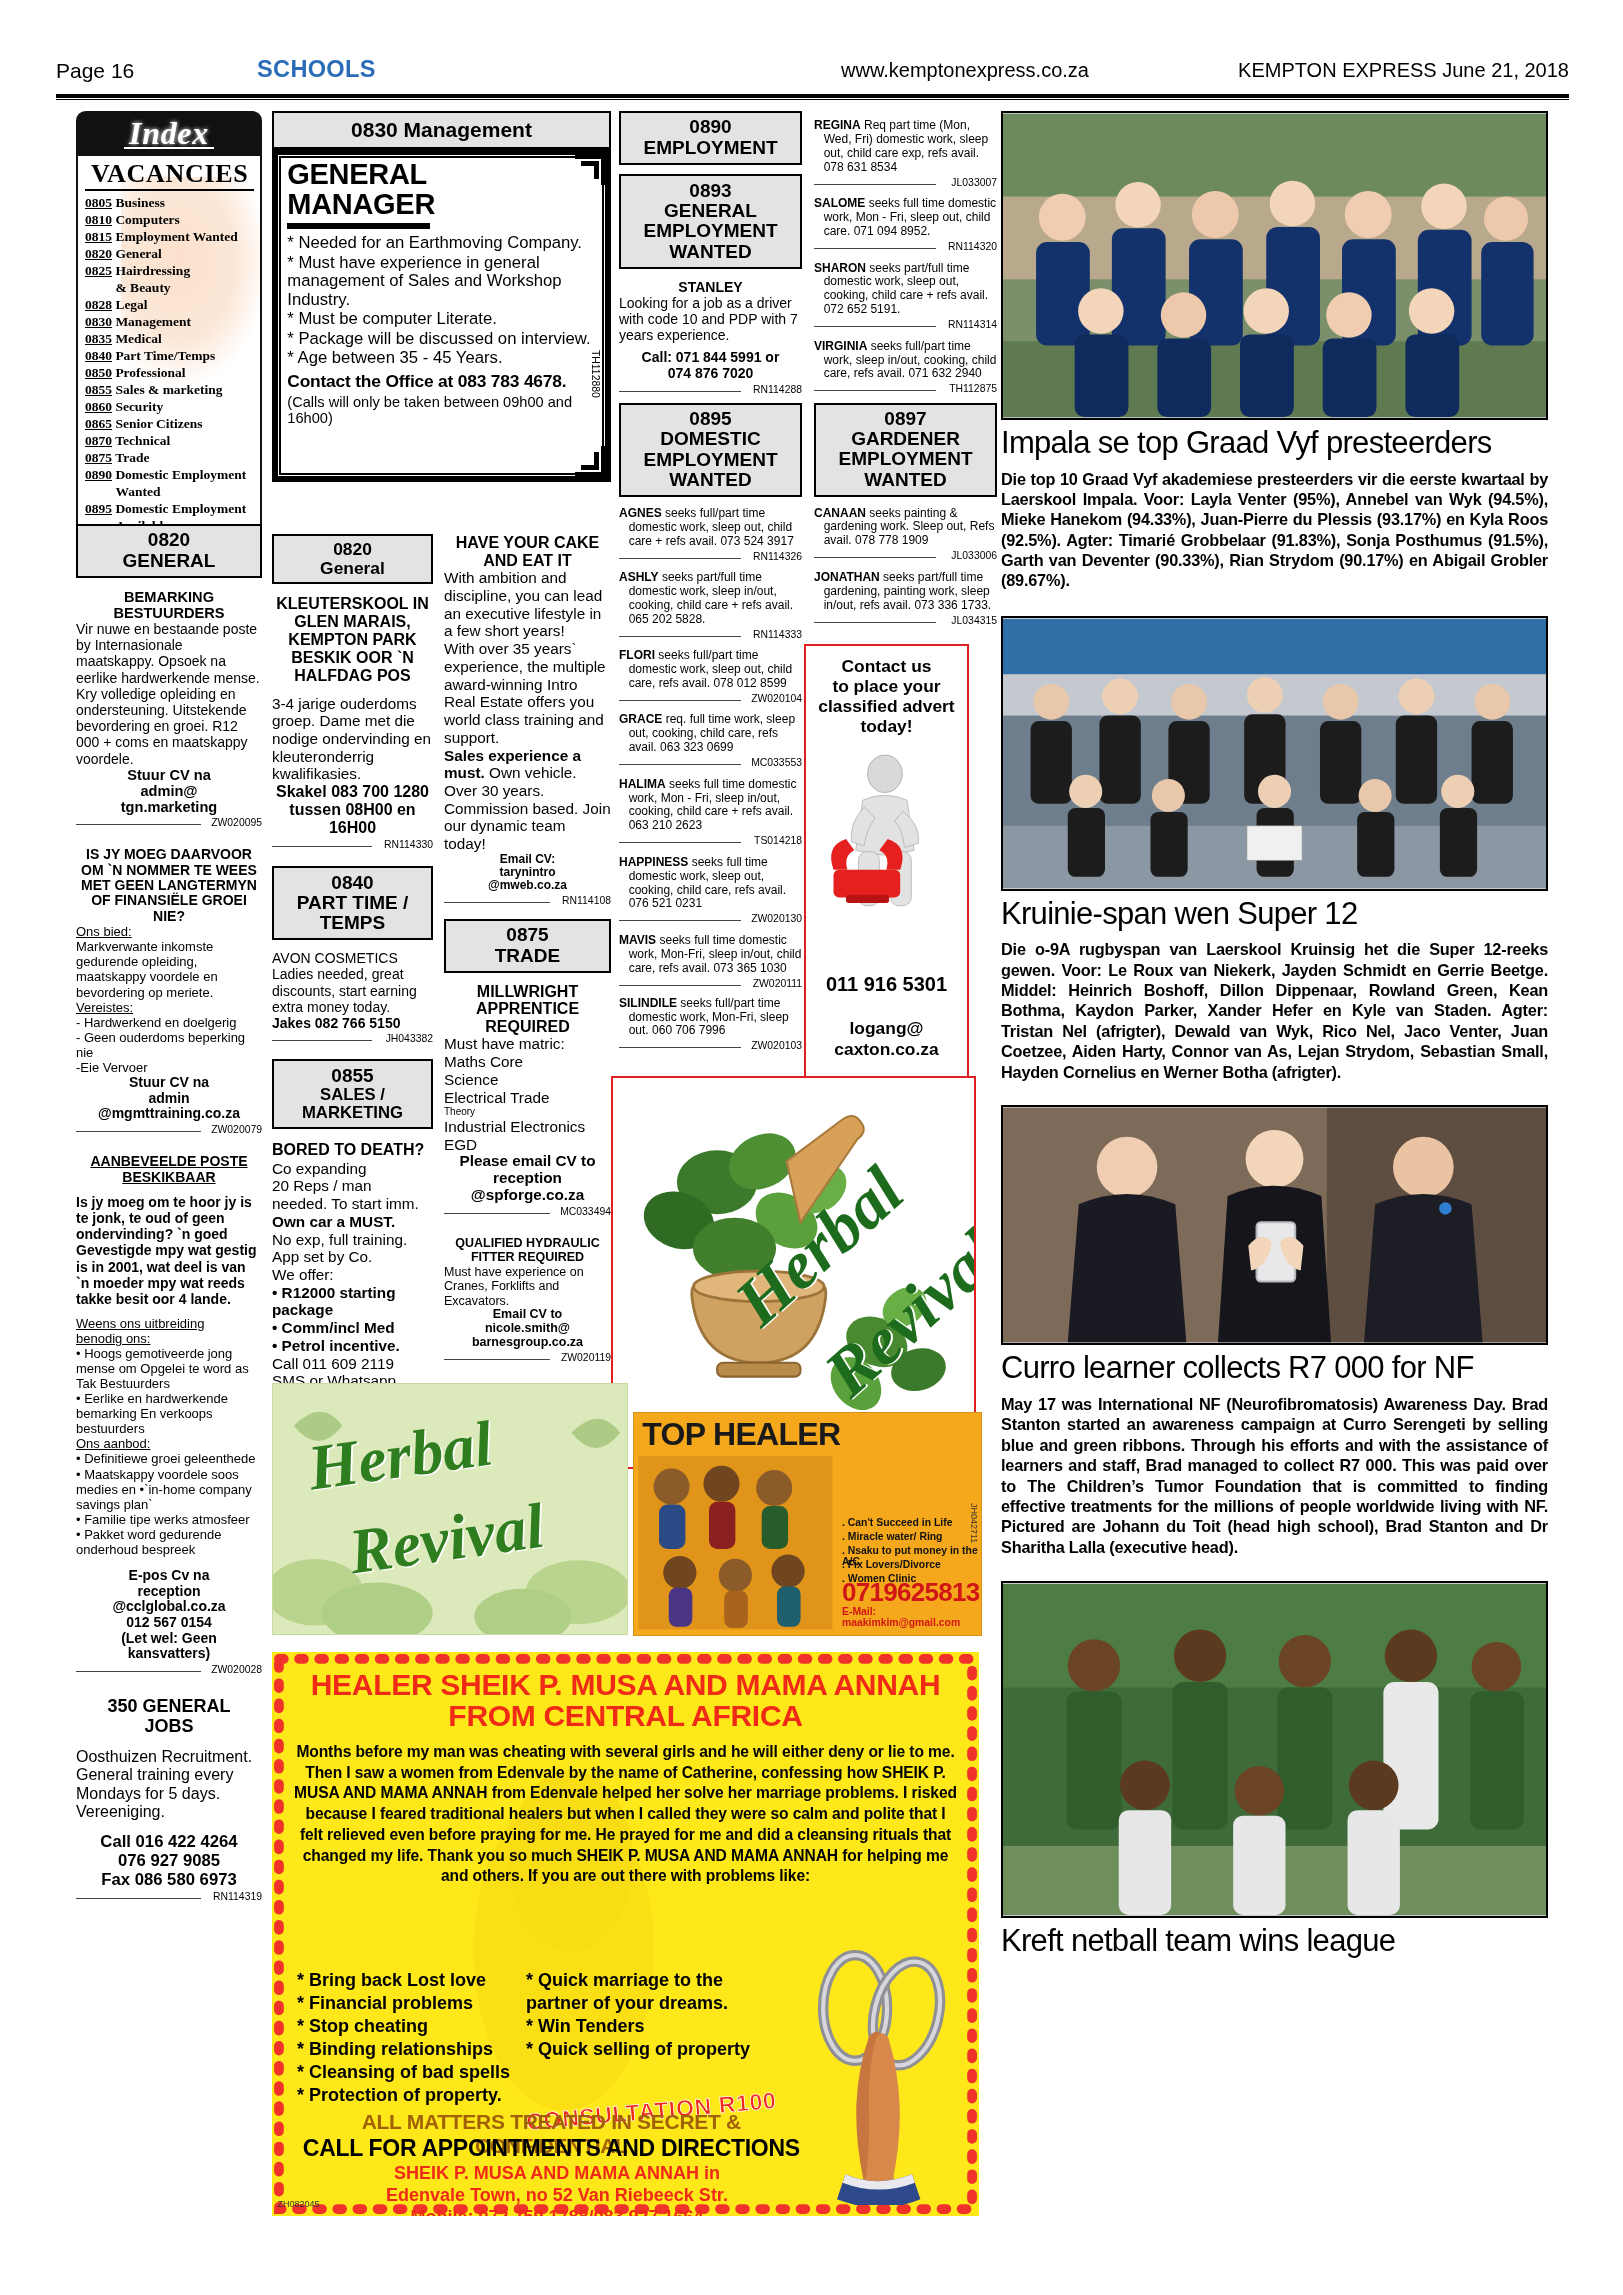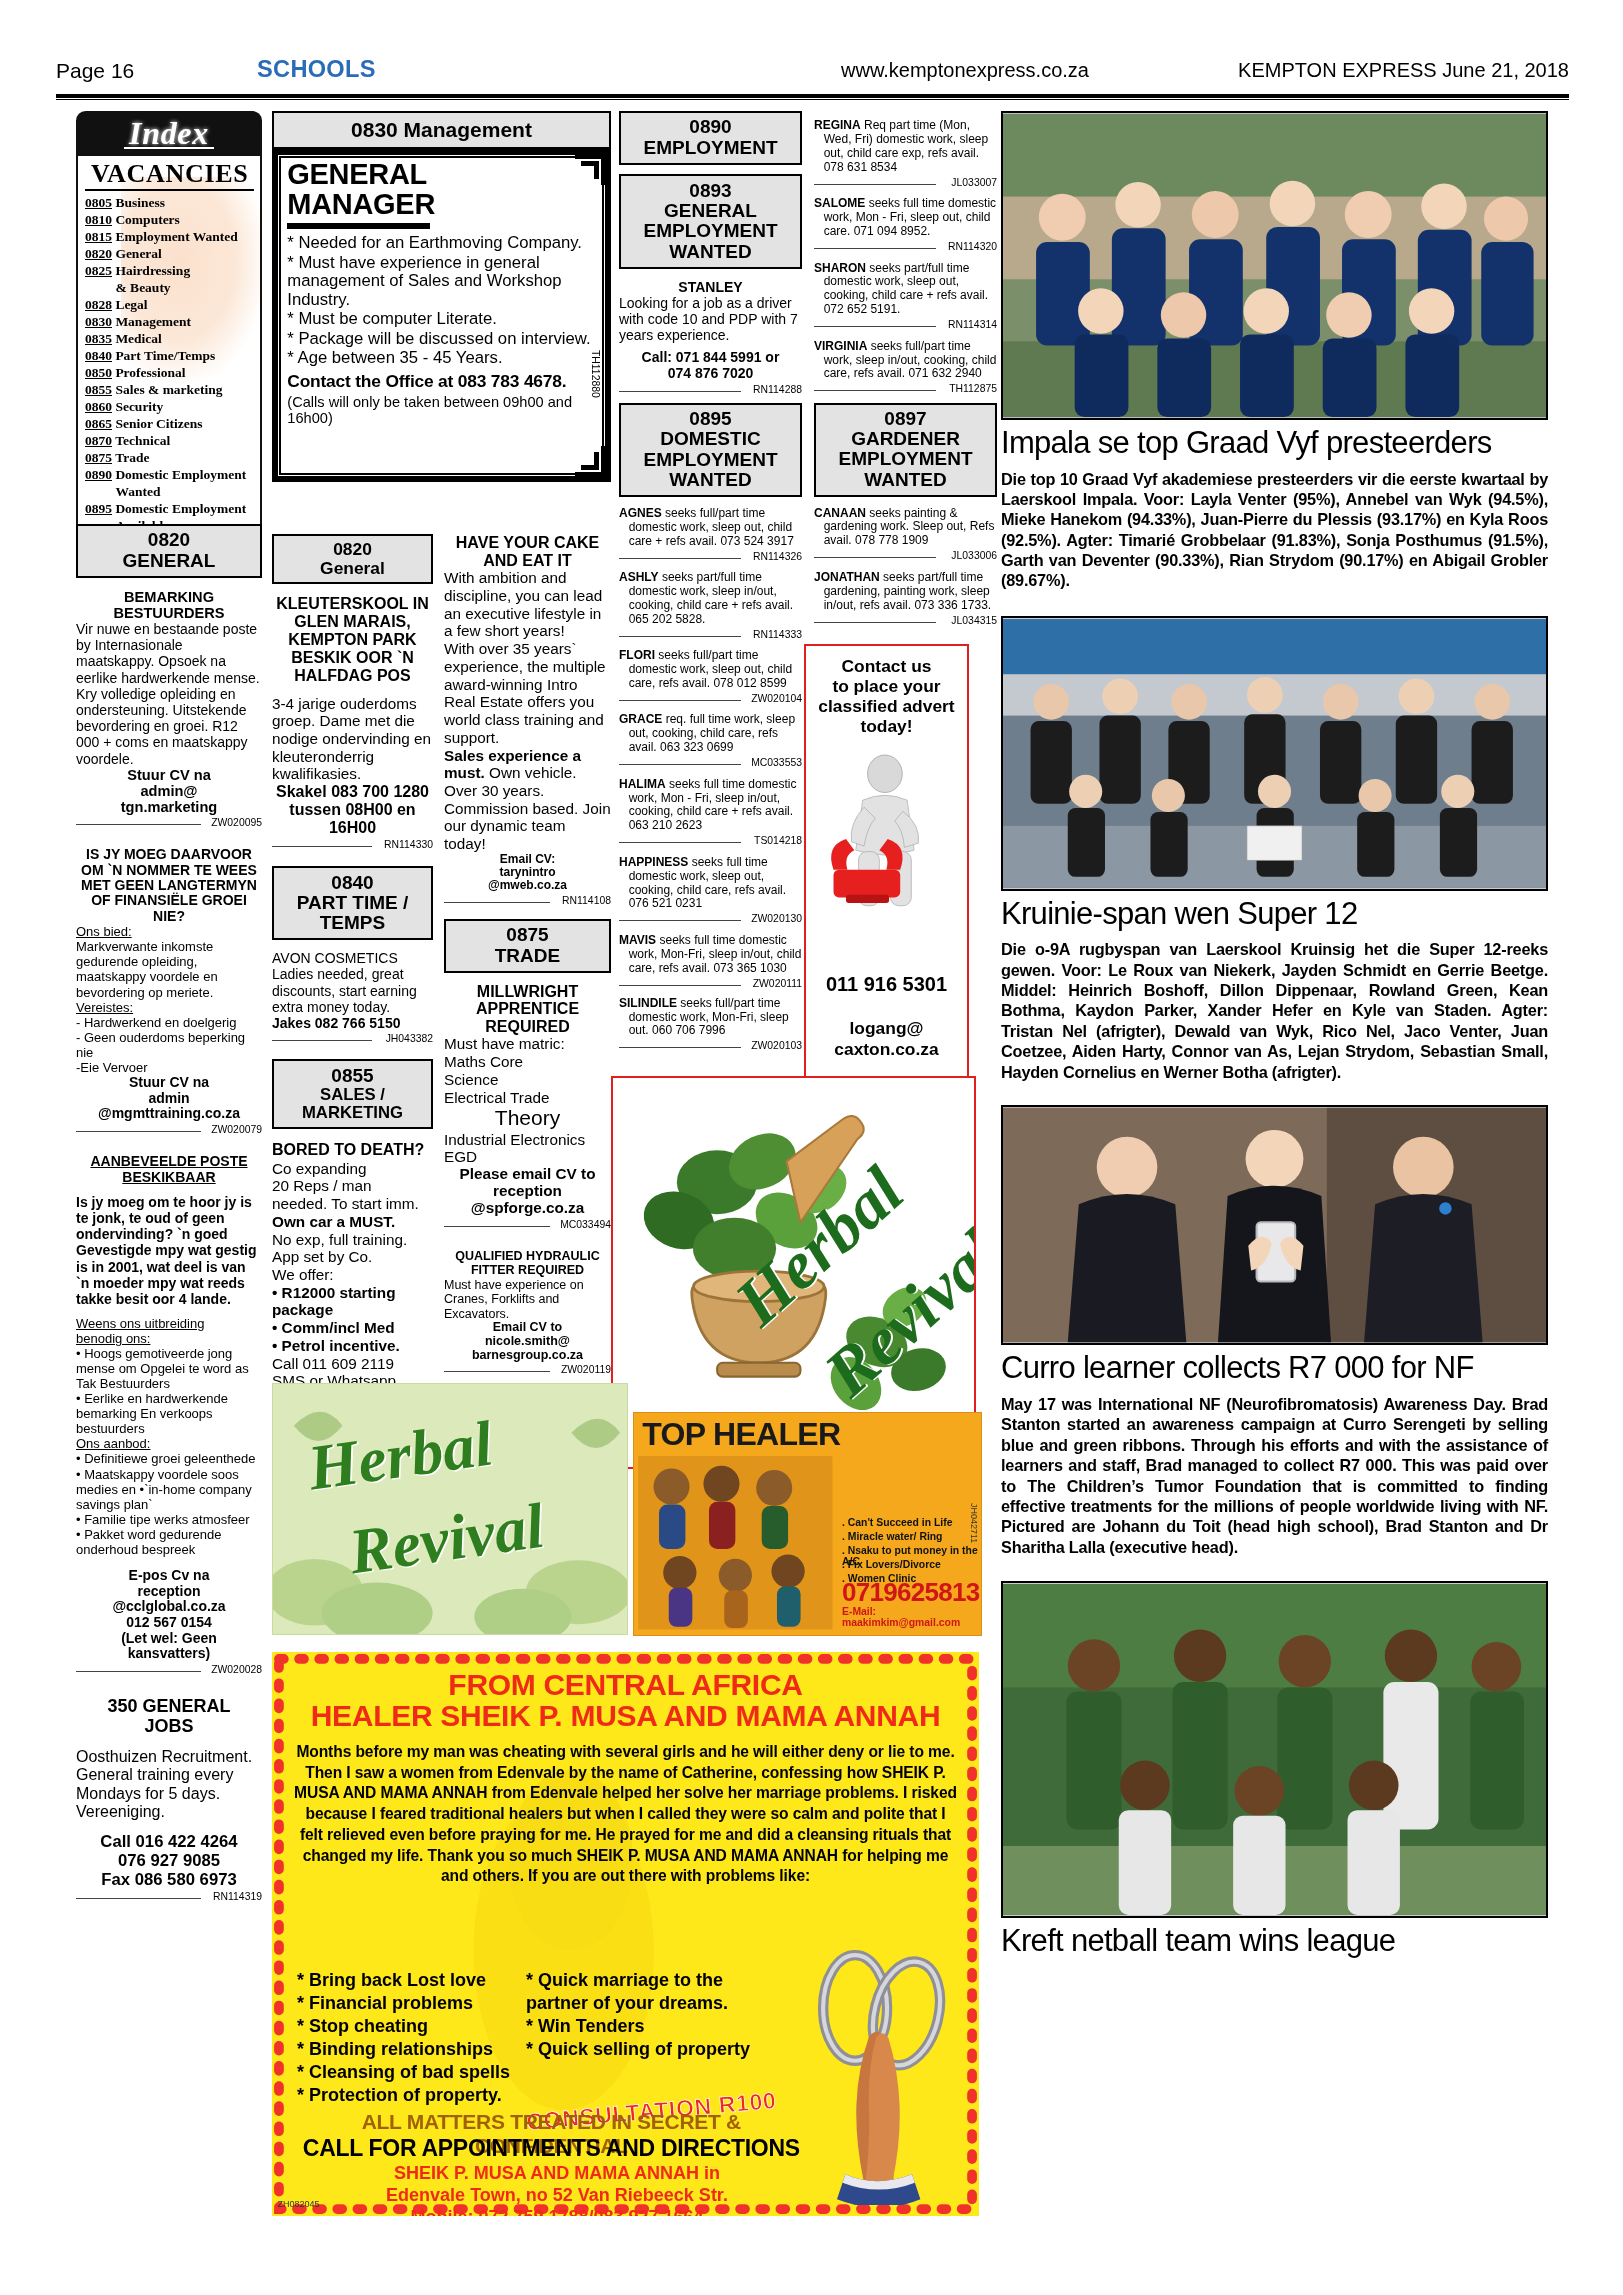--- a/index.html
+++ b/index.html
@@ -341,21 +341,21 @@
     <div class="ad">
       <div class="ctr bold" style="font-size:16px;line-height:1.1;margin-top:8.3px;">
         <div>MILLWRIGHT</div>
         <div>APPRENTICE</div>
         <div>REQUIRED</div>
       </div>
       <div style="font-size:15.3px;">Must have matric:</div>
       <div style="font-size:15.3px;">Maths Core</div>
       <div style="font-size:15.3px;">Science</div>
       <div style="font-size:15.3px;">Electrical Trade</div>
-      <div style="font-size:21px;text-align:center;">Theory</div>
+      <div style="font-size:10px;">Theory</div>
       <div style="font-size:15.3px;">Industrial Electronics</div>
       <div style="font-size:15.3px;">EGD</div>
       <div class="ctr bold" style="font-size:15.3px;line-height:1.1;">
         <div>Please email CV to</div>
         <div>reception</div>
         <div>@spforge.co.za</div>
       </div>
       <div class="code">MC033494</div>
     </div>
 
@@ -580,22 +580,22 @@
       <g opacity="0.18">
         <ellipse cx="420" cy="430" rx="130" ry="230" fill="#e8b800"></ellipse>
         <ellipse cx="430" cy="300" rx="90" ry="130" fill="#ddae00"></ellipse>
       </g>
     </svg>
     <svg style="position:absolute;inset:0;width:100%;height:100%;" viewBox="0 0 1018 812" width="707" height="564">
       <rect x="10" y="10" width="998" height="792" fill="none" stroke="#f0322a" stroke-width="14" stroke-dasharray="7 22" stroke-linecap="round"></rect>
     </svg>
     <div style="position:relative;">
       <div class="hl-title">
+        <div>HEALER SHEIK P. MUSA AND MAMA ANNAH</div>
         <div>FROM CENTRAL AFRICA</div>
-        <div>HEALER SHEIK P. MUSA AND MAMA ANNAH</div>
       </div>
       <div class="hl-body">Months before my man was cheating with several girls and he will either deny or lie to me. Then I saw a women from Edenvale by the name of Catherine, confessing how SHEIK P. MUSA AND MAMA ANNAH from Edenvale helped her solve her marriage problems. I risked because I feared traditional healers but when I called they were so calm and polite that I felt relieved even before praying for me. He prayed for me and did a cleansing rituals that changed my life. Thank you so much SHEIK P. MUSA AND MAMA ANNAH for helping me and others. If you are out there with problems like:</div>
     </div>
     <div class="hl-cols">
       <div id="hl-col1">
           <div class="hl-item">* Bring back Lost love</div>
           <div class="hl-item">* Financial problems</div>
           <div class="hl-item">* Stop cheating</div>
           <div class="hl-item">* Binding relationships</div>
           <div class="hl-item">* Cleansing of bad spells</div>

